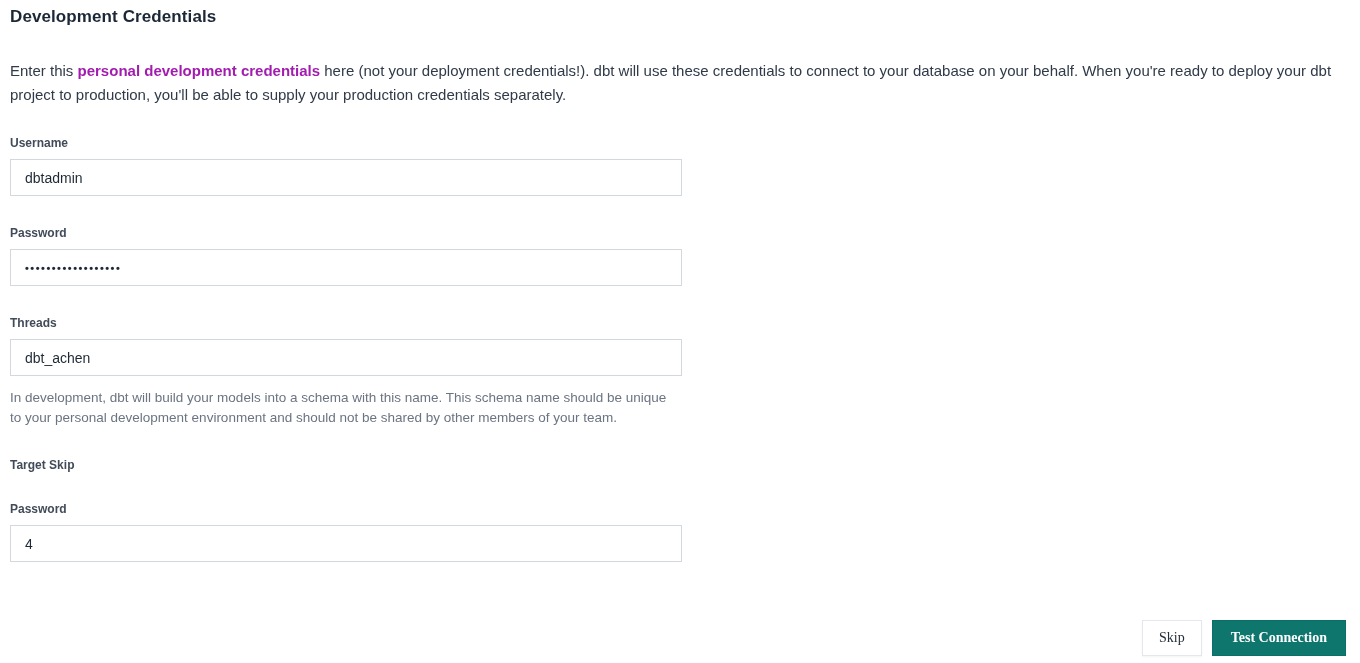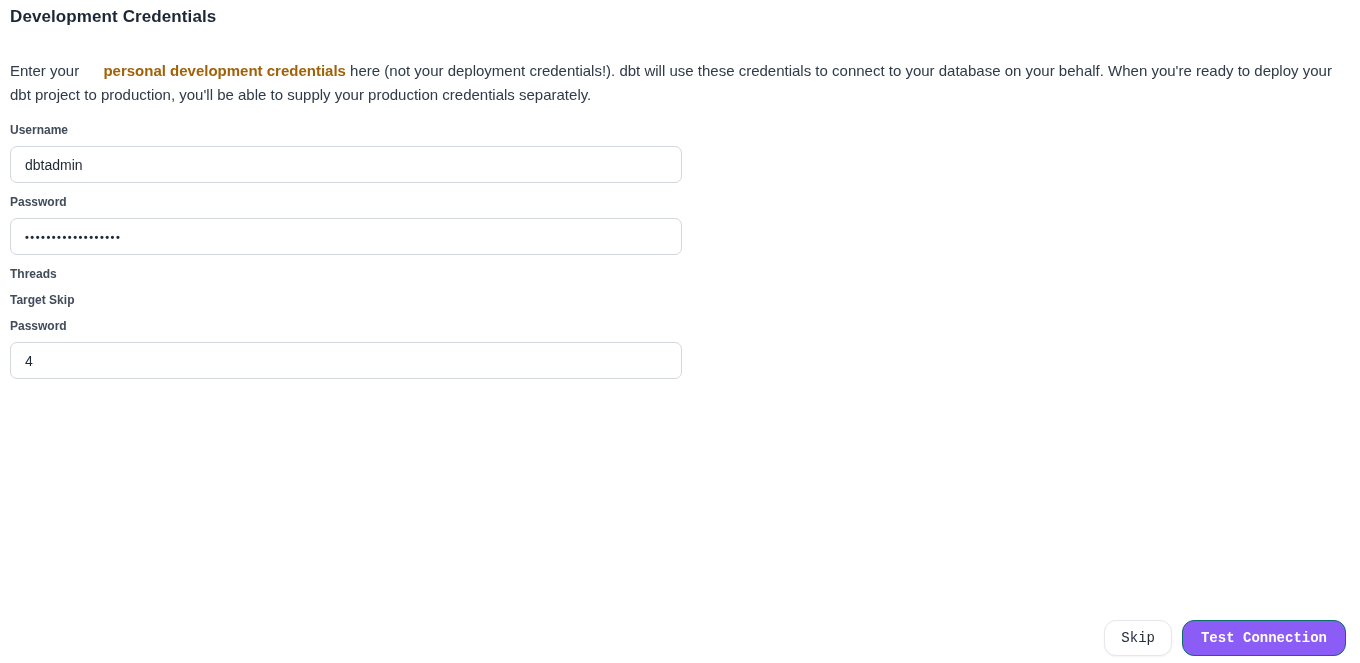--- a/index.html
+++ b/index.html
@@ -22,35 +22,35 @@
     color: #1c2737;
     letter-spacing: 0.1px;
   }
   .intro {
     margin-top: 32px;
     font-size: 15px;
     line-height: 24px;
     color: #303a48;
     max-width: 1336px;
   }
-  .intro b { font-weight: 700; color: #a16207; margin-left: 20px; }
-  .field-group { margin-top: 12px; width: 672px; }
-  .field-group.first { margin-top: 16px; }
+  .intro b { font-weight: 700; color: #a21caf; }
+  .field-group { margin-top: 30px; width: 672px; }
+  .field-group.first { margin-top: 29px; }
   .field-label {
     display: block;
     font-size: 12px;
     font-weight: 700;
     color: #414b59;
     margin-bottom: 9px;
   }
   .text-input {
     width: 672px;
     height: 37px;
     border: 1px solid #d3d7de;
-    border-radius: 7px;
+    border-radius: 0;
     padding: 0 14px;
     font-family: "Liberation Sans", sans-serif;
     font-size: 14px;
     color: #1f2935;
     background: #ffffff;
     outline: none;
   }
   .text-input.password {
     font-size: 11px;
     font-weight: 700;
@@ -66,66 +66,68 @@
   .actions {
     position: absolute;
     right: 14px;
     bottom: 7px;
     display: flex;
     align-items: center;
     gap: 10px;
   }
   .btn {
     height: 36px;
-    border-radius: 12px;
-    font-family: Liberation Mono, monospace;
+    border-radius: 0;
+    font-family: Liberation Serif, serif;
     font-size: 14px;
     cursor: pointer;
     display: inline-flex;
     align-items: center;
     justify-content: center;
     margin-top: 23px;
   }
   .btn-secondary {
     background: #ffffff;
     border: 1px solid #e4e7ec;
     box-shadow: 0 1px 2px rgba(16,24,40,0.05);
     color: #242d3a;
     padding: 0 16px;
     font-weight: 400;
   }
   .btn-primary {
-    background: #8b5cf6;
+    background: #0f766e;
     border: 1px solid #0b6e68;
     color: #ffffff;
     padding: 0 18px;
     font-weight: 700;
   }
 </style>
 </head>
 <body>
 
 <div class="page">
 
   <h1 class="page-title">Development Credentials</h1>
 
-  <p class="intro"><span>Enter your </span><b>personal development credentials</b><span> here (not your deployment credentials!). dbt will use these credentials to connect to your database on your behalf. When you're ready to deploy your dbt project to production, you'll be able to supply your production credentials separately.</span></p>
+  <p class="intro"><span>Enter this </span><b>personal development credentials</b><span> here (not your deployment credentials!). dbt will use these credentials to connect to your database on your behalf. When you're ready to deploy your dbt project to production, you'll be able to supply your production credentials separately.</span></p>
 
   <div class="field-group first">
     <label class="field-label">Username</label>
     <input class="text-input" type="text" value="dbtadmin" style="">
   </div>
 
   <div class="field-group">
     <label class="field-label">Password</label>
     <input class="text-input password" type="text" value="••••••••••••••••••" style="">
   </div>
 
   <div class="field-group">
     <label class="field-label">Threads</label>
+    <input class="text-input" type="text" value="dbt_achen" style="">
+    <p class="field-help">In development, dbt will build your models into a schema with this name. This schema name should be unique to your personal development environment and should not be shared by other members of your team.</p>
   </div>
 
   <div class="field-group">
     <label class="field-label">Target Skip</label>
   </div>
 
   <div class="field-group">
     <label class="field-label">Password</label>
     <input class="text-input" type="text" value="4" style="">
   </div>

